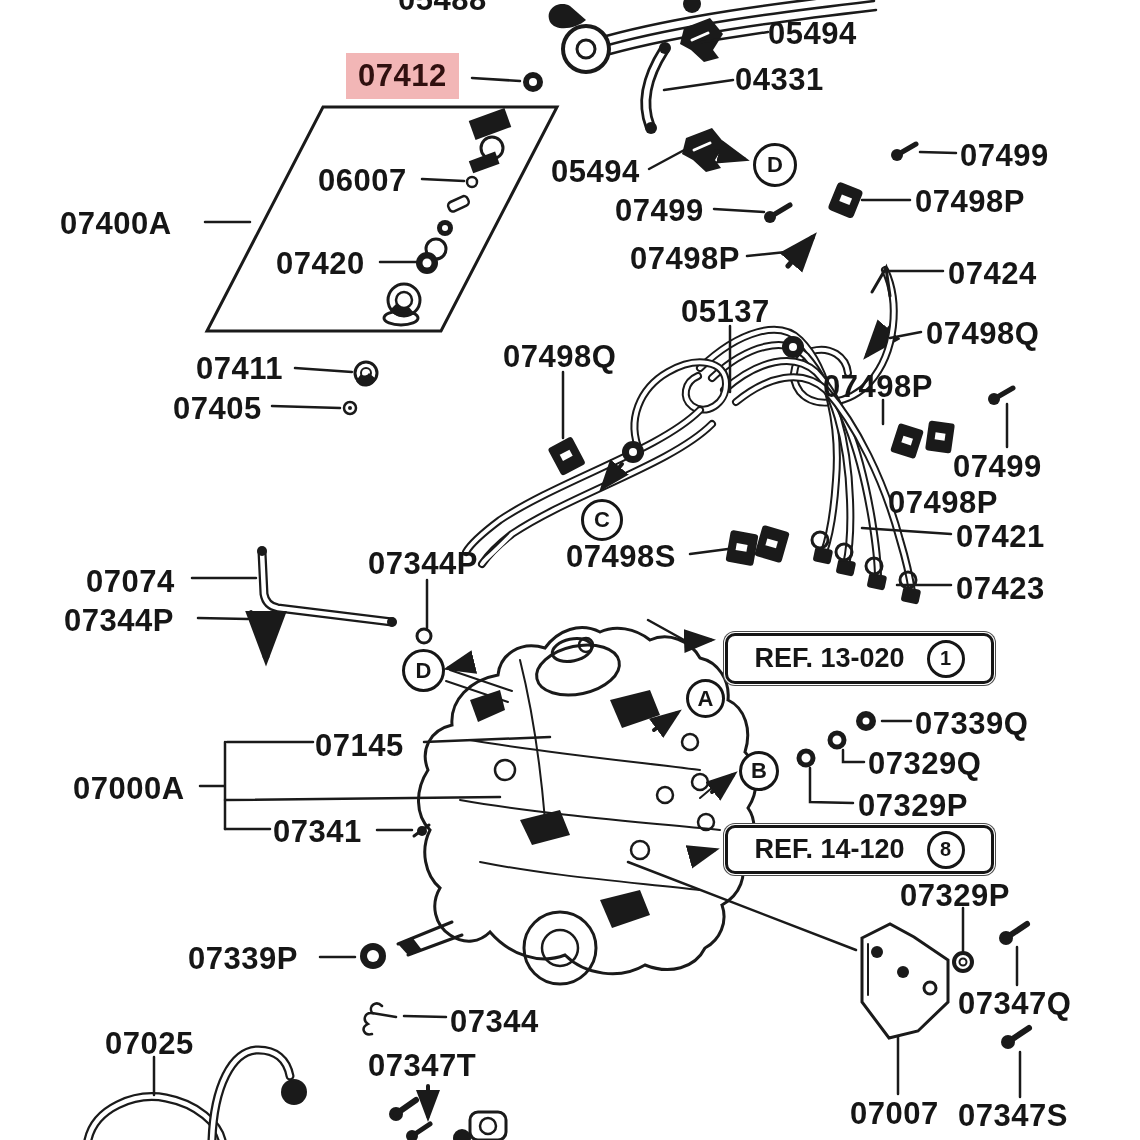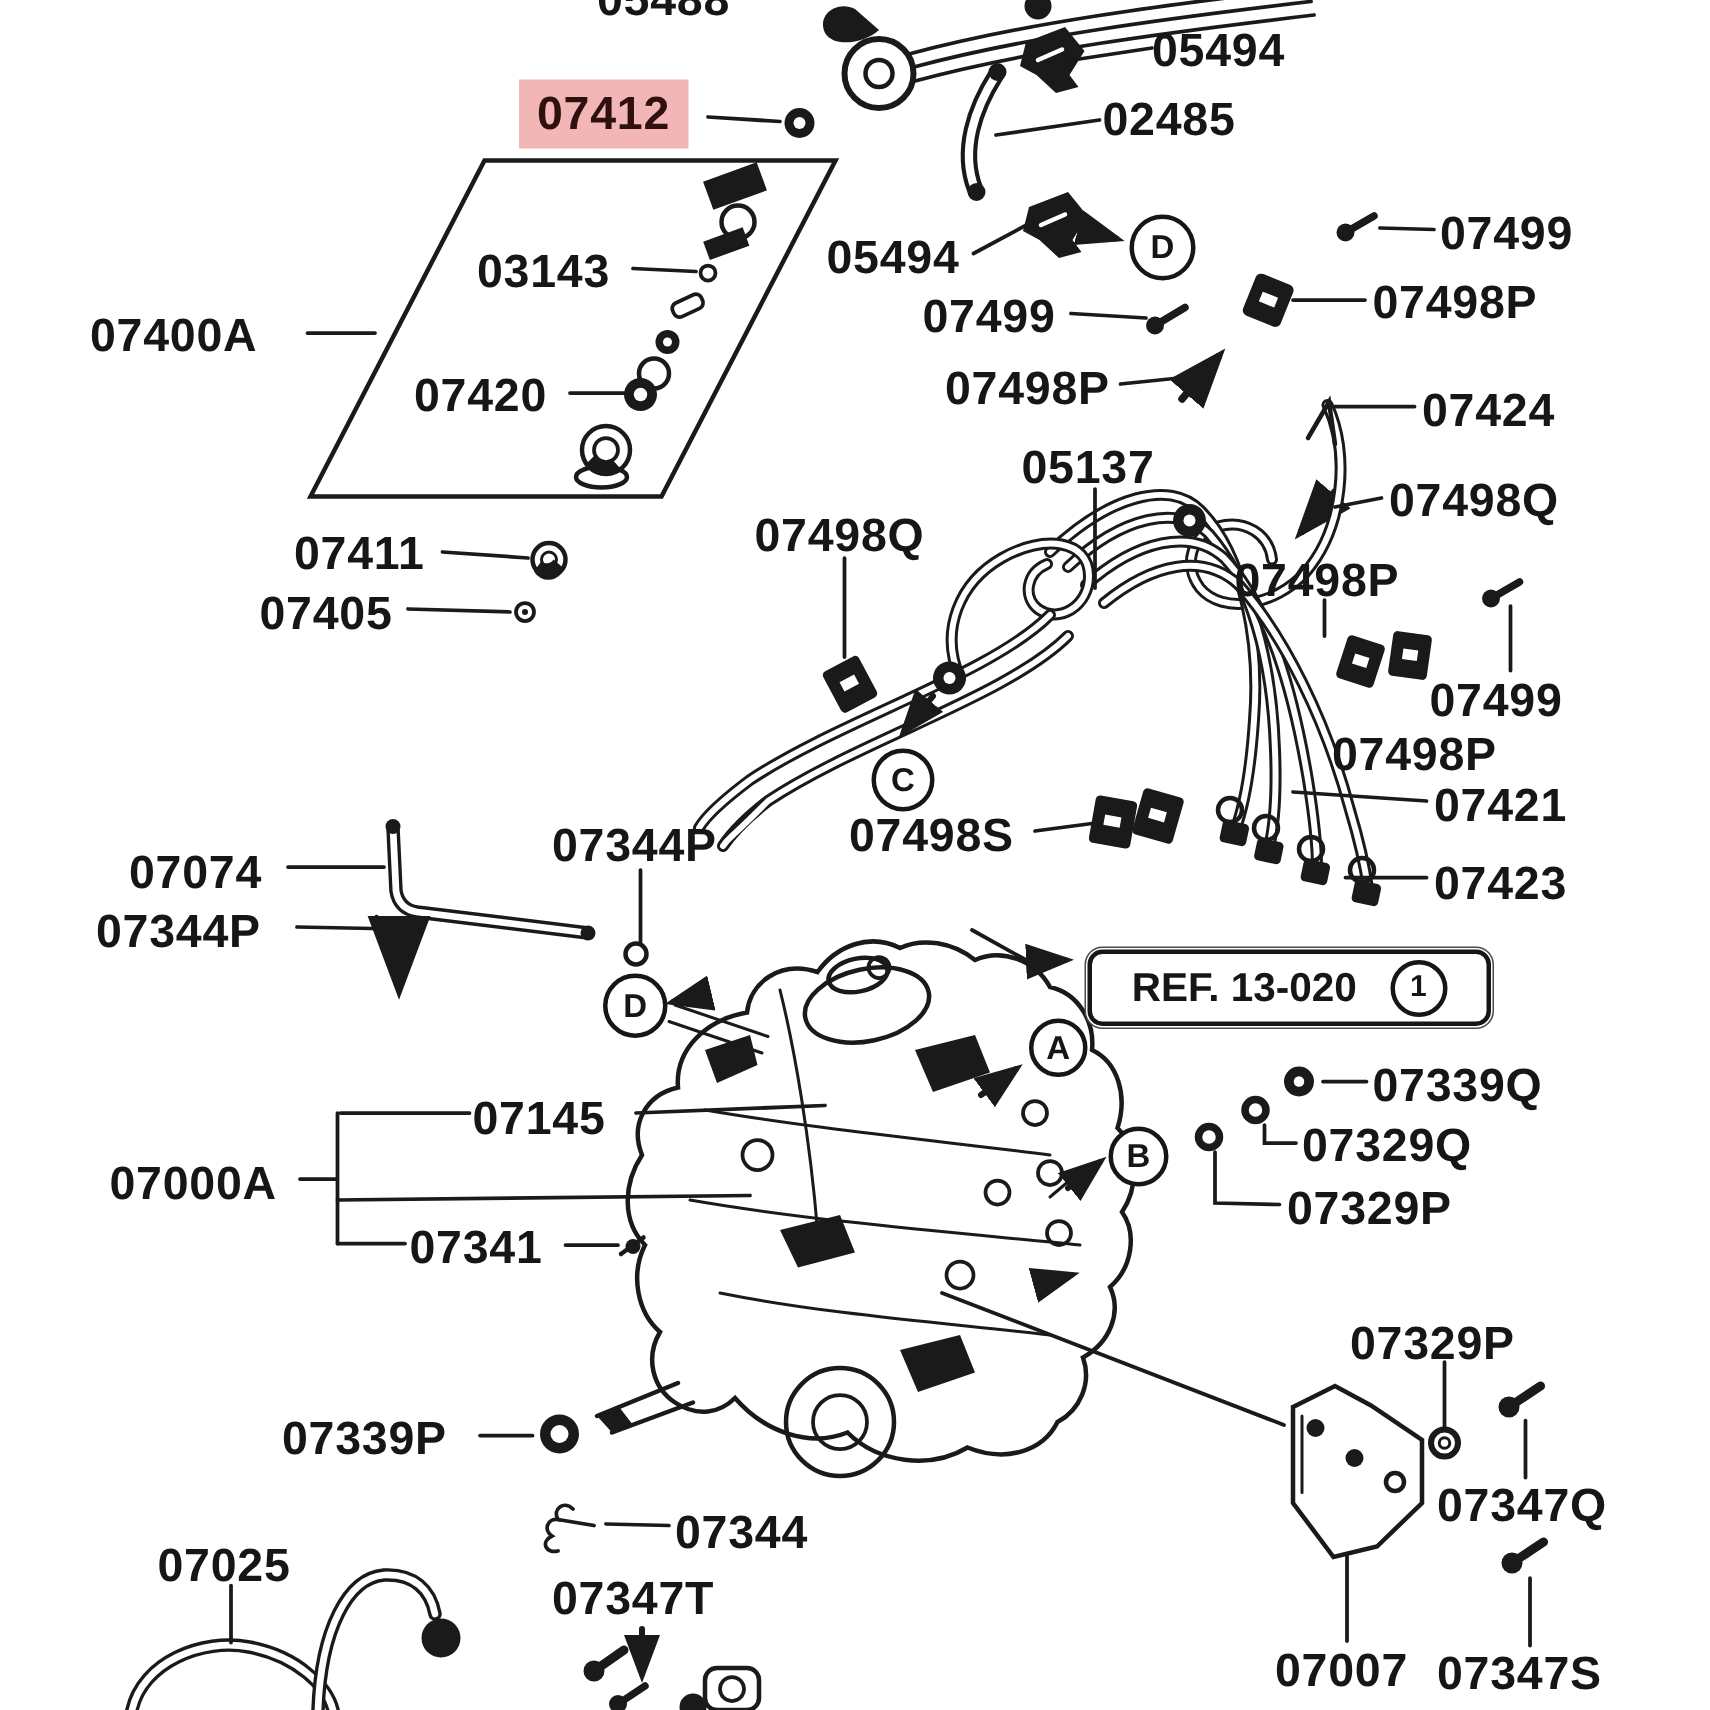--- a/index.html
+++ b/index.html
@@ -346,25 +346,25 @@
       <path d="M712,792 L733,775" marker-end="url(#ah)"></path>
       <path d="M266,630 L266,656" stroke-width="7" marker-end="url(#ah)"></path>
       <path d="M686,641 L710,640" marker-end="url(#ah)"></path>
       <path d="M692,856 L714,850" marker-end="url(#ah)"></path>
       <path d="M428,1086 L428,1116" marker-end="url(#ah)"></path>
     </g>
   </svg>
 
   <div class="lbl" style="left:398px;top:-16px">05488</div>
   <div class="lbl" style="left:768px;top:18px">05494</div>
-  <div class="lbl" style="left:735px;top:64px">02485</div>
+  <div class="lbl" style="left:735px;top:64px">04331</div>
   <div class="lbl hl" style="left:346px;top:53px">07412</div>
   <div class="lbl" style="left:551px;top:156px">05494</div>
   <div class="lbl" style="left:60px;top:208px">07400A</div>
-  <div class="lbl" style="left:318px;top:165px">03143</div>
+  <div class="lbl" style="left:318px;top:165px">06007</div>
   <div class="lbl" style="left:276px;top:248px">07420</div>
   <div class="lbl" style="left:196px;top:353px">07411</div>
   <div class="lbl" style="left:173px;top:393px">07405</div>
   <div class="lbl" style="left:615px;top:195px">07499</div>
   <div class="lbl" style="left:915px;top:186px">07498P</div>
   <div class="lbl" style="left:630px;top:243px">07498P</div>
   <div class="lbl" style="left:960px;top:140px">07499</div>
   <div class="lbl" style="left:948px;top:258px">07424</div>
   <div class="lbl" style="left:681px;top:296px">05137</div>
   <div class="lbl" style="left:926px;top:318px">07498Q</div>
@@ -390,20 +390,24 @@
   <div class="lbl" style="left:850px;top:1098px">07007</div>
   <div class="lbl" style="left:188px;top:943px">07339P</div>
   <div class="lbl" style="left:450px;top:1006px">07344</div>
   <div class="lbl" style="left:105px;top:1028px">07025</div>
   <div class="lbl" style="left:368px;top:1050px">07347T</div>
 
   <div class="refbox" style="left:725px;top:633px;width:263px;height:45px">
     <span>REF. 13-020</span>
     <span class="refnum">1</span>
   </div>
+  <div class="refbox" style="left:725px;top:825px;width:263px;height:43px">
+    <span>REF. 14-120</span>
+    <span class="refnum">8</span>
+  </div>
 
   <div class="marker" style="left:753px;top:143px;width:38px;height:38px">D</div>
   <div class="marker" style="left:581px;top:499px;width:36px;height:36px">C</div>
   <div class="marker" style="left:402px;top:649px;width:37px;height:37px">D</div>
   <div class="marker" style="left:686px;top:679px;width:33px;height:33px">A</div>
   <div class="marker" style="left:739px;top:751px;width:34px;height:34px">B</div>
 
 </div>
 
 </body></html>

